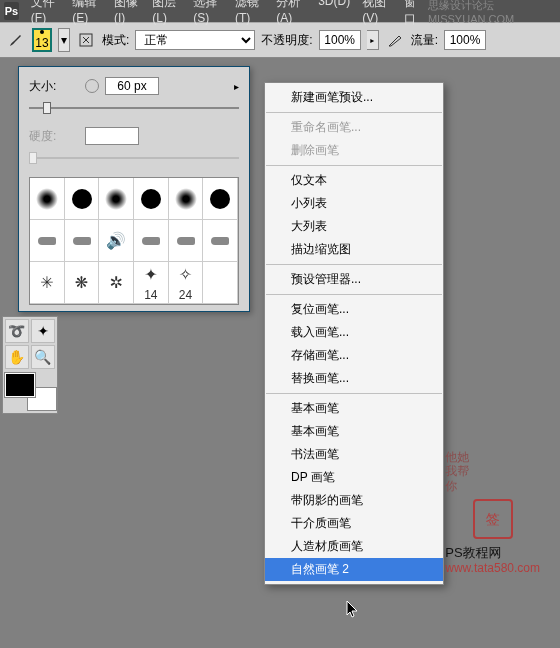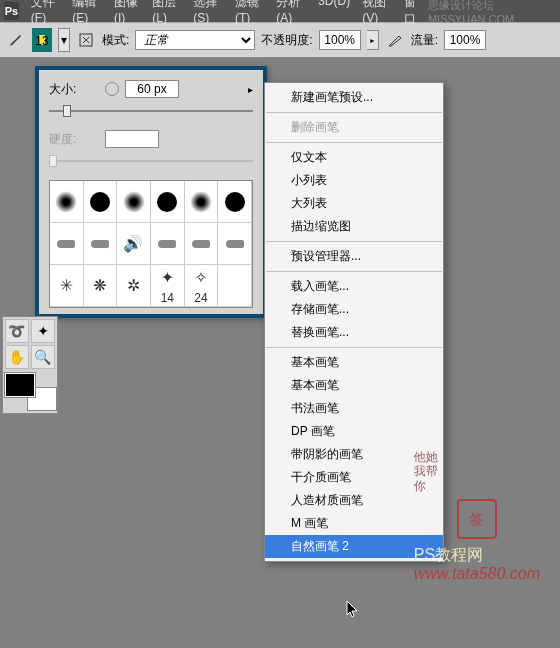--- a/index.html
+++ b/index.html
@@ -3,35 +3,35 @@
 <meta charset="utf-8">
 <style>
 * { margin:0; padding:0; box-sizing:border-box; font-family:"Microsoft YaHei",SimSun,sans-serif; font-size:12px; }
 body { width:560px; height:648px; background:#808080; overflow:hidden; position:relative; }
 .topbar { background:#535353; height:22px; display:flex; align-items:center; padding:0 4px; color:#ddd; }
 .topbar .ps { width:18px; height:18px; background:#404040; color:#fff; text-align:center; line-height:18px; font-weight:bold; border-radius:2px; margin-right:6px; font-size:11px; }
 .topbar .m { padding:0 6px; cursor:default; }
 .topbar .right { margin-left:auto; color:#888; font-size:11px; }
 .optbar { background:#d4d4d4; height:36px; border-top:1px solid #aaa; border-bottom:1px solid #888; display:flex; align-items:center; padding:0 6px; gap:6px; }
 .optbar .tool-ic { width:20px; height:20px; display:flex; align-items:center; justify-content:center; }
-.brush-sample { width:20px; height:24px; border:7px solid #0f766e; background:#fde047; display:flex; flex-direction:column; align-items:center; justify-content:center; font-size:9px; position:relative; }
+.brush-sample { width:20px; height:24px; border:2px solid #0f766e; background:#fde047; display:flex; flex-direction:column; align-items:center; justify-content:flex-start; font-size:9px; position:relative; }
 .brush-sample::before { content:""; width:4px; height:4px; background:#000; border-radius:50%; }
 .sm-btn { width:12px; height:24px; border:1px solid #888; background:#e4e4e4; display:flex; align-items:center; justify-content:center; }
 .optbar label { font-size:12px; }
-.optbar select { width:120px; height:20px; border:1px solid #888; background:#fff; padding:0 4px;font-style:italic; }
+.optbar select { width:120px; height:20px; border:1px solid #888; background:#fff; padding:0 4px; }
 .num-input { width:42px; height:20px; border:1px solid #888; background:#fff; text-align:center; padding:0 3px; }
 .arrow-btn { width:12px; height:20px; border:1px solid #888; border-left:none; background:#e4e4e4; display:flex; align-items:center; justify-content:center; font-size:8px; }
 .canvas-bg { position:absolute; top:58px; left:0; right:0; bottom:0; background:#808080; }
 .tools-col { position:absolute; left:2px; top:316px; width:56px; background:#d4d4d4; border:1px solid #888; padding:2px; }
 .tools-row { display:flex; gap:2px; margin-bottom:2px; }
 .tool-cell { width:24px; height:24px; border:1px solid #bbb; background:#e4e4e4; display:flex; align-items:center; justify-content:center; font-size:14px; }
 .swatch { width:52px; height:38px; position:relative; margin-top:4px; }
 .swatch .fg { width:30px; height:24px; background:#000; border:1px solid #fff; outline:1px solid #888; position:absolute; top:0; left:0; z-index:2; }
 .swatch .bg { width:30px; height:24px; background:#fff; border:1px solid #888; position:absolute; bottom:0; right:0; }
-.brush-panel { position:absolute; left:18px; top:66px; width:232px; background:#d4d4d4; border:4px solid #0c4a6e; box-shadow:2px 2px 6px rgba(0,0,0,.3); padding:10px 10px 6px;margin-left:17px; }
+.brush-panel { position:absolute; left:18px; top:66px; width:232px; background:#d4d4d4; border:1px solid #0c4a6e; box-shadow:2px 2px 6px rgba(0,0,0,.3); padding:10px 10px 6px; }
 .bp-row { display:flex; align-items:center; gap:6px; margin-bottom:6px; }
 .bp-row .lbl { width:50px; }
 .bp-row .sz { width:54px; height:18px; border:1px solid #888; background:#fff; text-align:center; }
 .bp-row .fly { margin-left:auto; font-size:10px; cursor:pointer; }
 .reload { width:14px; height:14px; border:1px solid #888; border-radius:50%; position:relative; }
 .slider { height:14px; position:relative; margin:2px 0 12px; }
 .slider .track { position:absolute; top:6px; left:0; right:0; height:2px; background:#888; }
 .slider .thumb { position:absolute; top:1px; width:8px; height:12px; background:#eee; border:1px solid #666; }
 .disabled { color:#9a9a9a; }
 .disabled .track { background:#bbb; }
@@ -47,22 +47,22 @@
 .ctx-menu { position:absolute; left:264px; top:82px; width:180px; background:#f4f4f4; border:1px solid #888; box-shadow:3px 3px 8px rgba(0,0,0,.35); padding:3px 0; }
 .ctx-menu .item { padding:3px 18px 3px 26px; cursor:default; position:relative; white-space:nowrap; }
 .ctx-menu .item.dis { color:#9a9a9a; }
 .ctx-menu .item.chk::before { content:"✓"; position:absolute; left:8px; }
 .ctx-menu .sep { height:1px; background:#c0c0c0; margin:3px 1px; }
 .ctx-menu .item.hl { background:#3a7de0; color:#fff; }
 .cursor-arrow { position:absolute; left:346px; top:600px; z-index:20; }
 .watermark { position:absolute; right:20px; top:450px; color:#8d4646; font-size:22px; font-family:"KaiTi","STKaiti",cursive; line-height:1.2; text-align:left; opacity:.85; pointer-events:none; }
 .watermark .r1 { display:block; }
 .watermark .seal { width:40px; height:40px; margin:6px auto; border:2px solid #b33; border-radius:4px; display:flex; align-items:center; justify-content:center; color:#b33; font-size:14px; }
-.watermark .site { font-size:16px; color:#fef9c3; font-family:sans-serif; }
-.watermark .url { font-size:16px; color:#b33; font-family:sans-serif;font-style:italic; }
+.watermark .site { font-size:13px; color:#000000; font-family:sans-serif; }
+.watermark .url { font-size:12px; color:#b33; font-family:sans-serif; }
 </style>
 </head>
 <body>
 
 <div class="topbar">
   <div class="ps">Ps</div>
   <div id="menus" style="display:flex">
       <span class="m">文件(F)</span>
       <span class="m">编辑(E)</span>
       <span class="m">图像(I)</span>
@@ -235,41 +235,42 @@
   </div>
   <div class="swatch">
     <div class="fg"></div>
     <div class="bg"></div>
   </div>
 </div>
 
 <div class="ctx-menu" id="ctx">
     <div class="item">新建画笔预设...</div>
     <div class="sep"></div>
+    <div class="item dis">重命名画笔...</div>
     <div class="item dis">删除画笔</div>
     <div class="sep"></div>
     <div class="item">仅文本</div>
     <div class="item">小列表</div>
     <div class="item">大列表</div>
     <div class="item">描边缩览图</div>
     <div class="sep"></div>
     <div class="item">预设管理器...</div>
     <div class="sep"></div>
+    <div class="item">复位画笔...</div>
     <div class="item">载入画笔...</div>
     <div class="item">存储画笔...</div>
     <div class="item">替换画笔...</div>
     <div class="sep"></div>
     <div class="item">基本画笔</div>
     <div class="item">基本画笔</div>
     <div class="item">书法画笔</div>
     <div class="item">DP 画笔</div>
     <div class="item">带阴影的画笔</div>
     <div class="item">干介质画笔</div>
     <div class="item">人造材质画笔</div>
-    <div class="item">M 画笔</div>
     <div class="item hl">自然画笔 2</div>
   </div>
 
 <div class="cursor-arrow">
   <svg width="14" height="18" viewBox="0 0 14 18">
       <path d="M1 1l0 14 3-3 2 5 2-1-2-5 5 0z" fill="#000" stroke="#fff" stroke-width="1"></path>
     </svg>
 </div>
 
 <div class="watermark">

